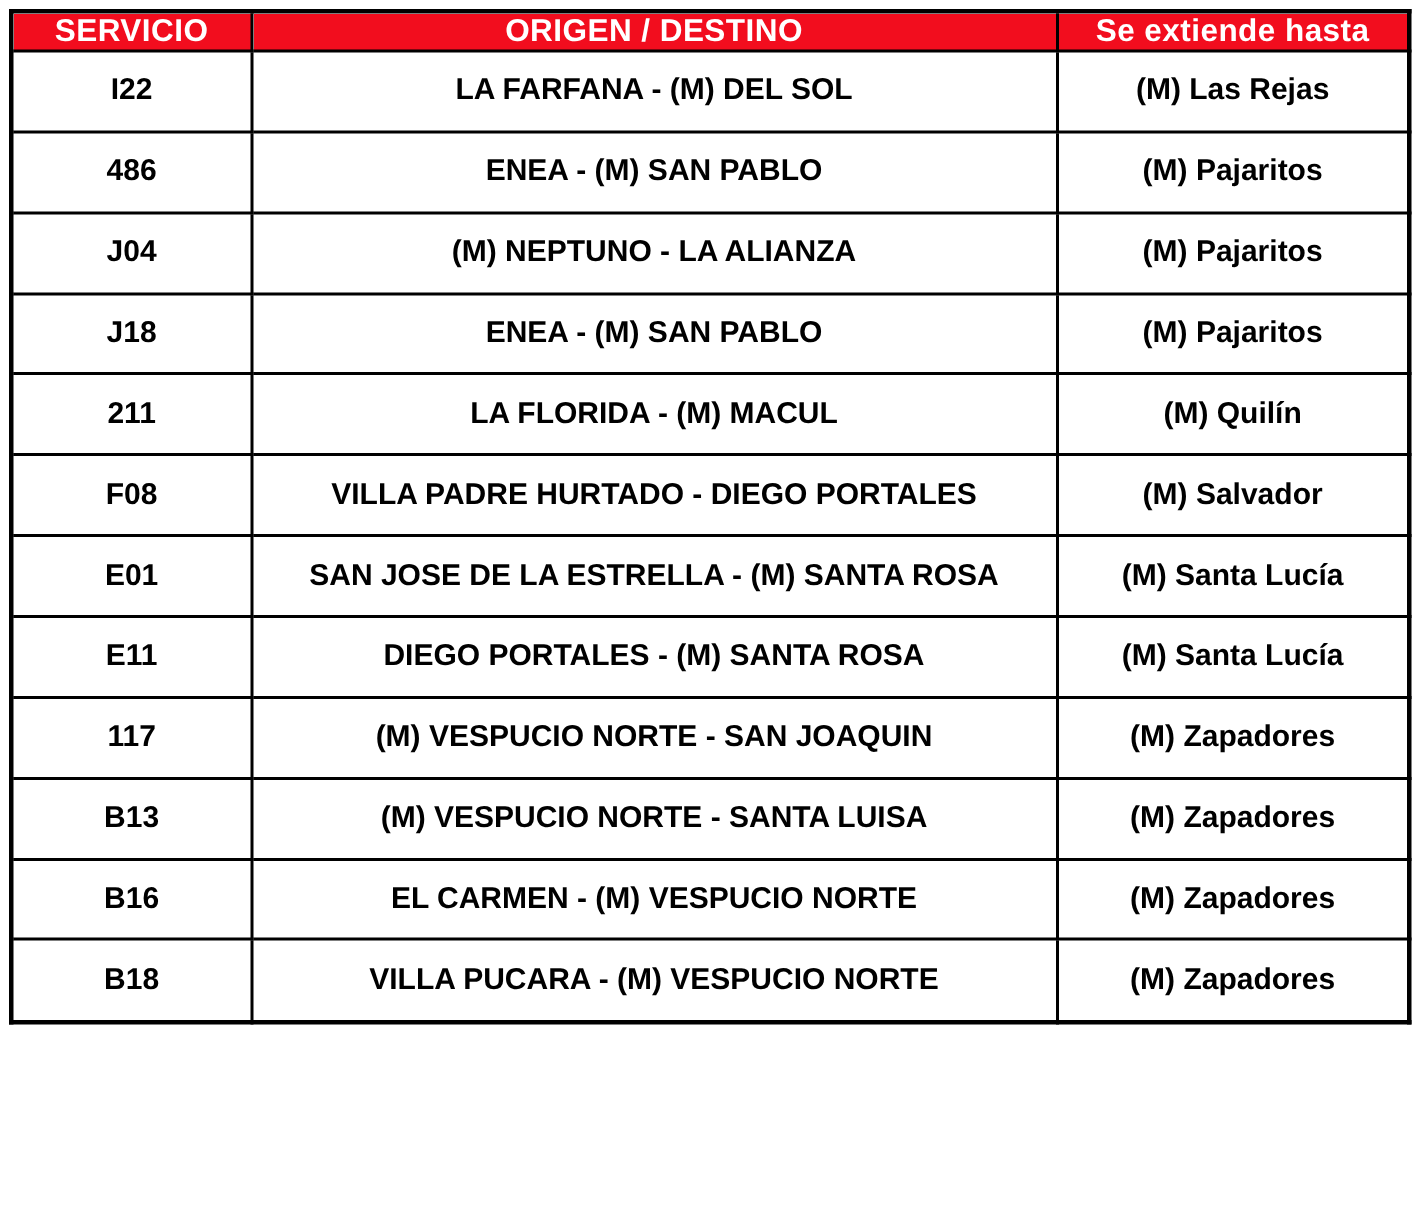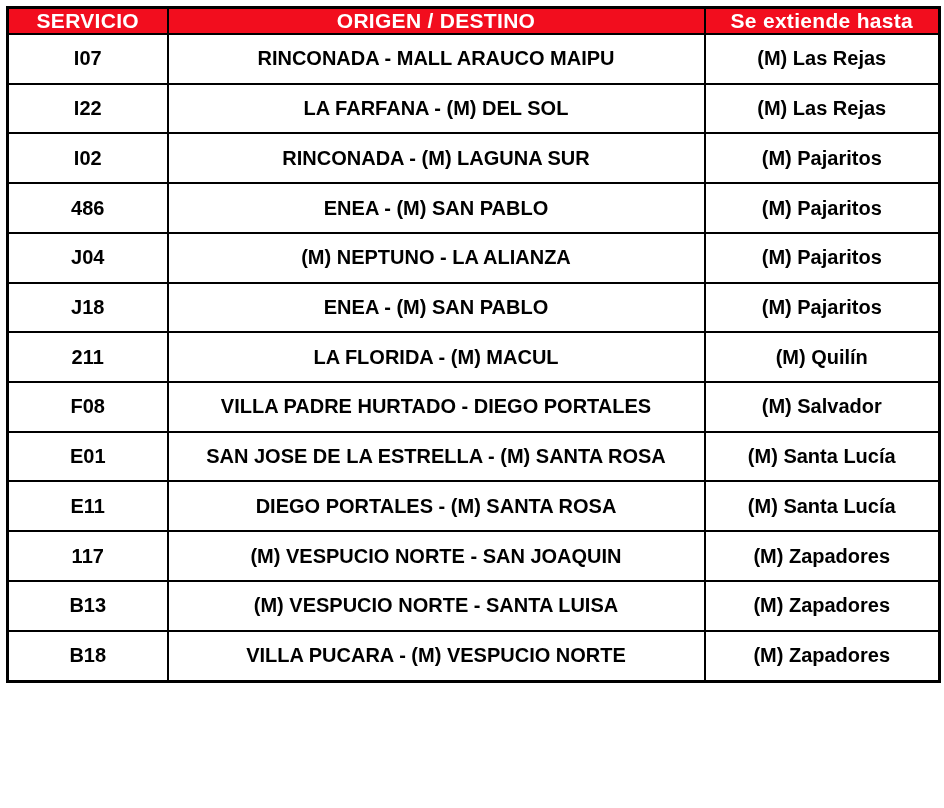--- a/index.html
+++ b/index.html
@@ -62,33 +62,23 @@
     </colgroup>
     <thead>
       <tr>
         <th>SERVICIO</th>
         <th>ORIGEN / DESTINO</th>
         <th>Se extiende hasta</th>
       </tr>
     </thead>
     <tbody>
         <tr>
-          <td>I07</td>
-          <td>RINCONADA - MALL ARAUCO MAIPU</td>
-          <td>(M) Las Rejas</td>
-        </tr>
-        <tr>
           <td>I22</td>
           <td>LA FARFANA - (M) DEL SOL</td>
           <td>(M) Las Rejas</td>
-        </tr>
-        <tr>
-          <td>I02</td>
-          <td>RINCONADA - (M) LAGUNA SUR</td>
-          <td>(M) Pajaritos</td>
         </tr>
         <tr>
           <td>486</td>
           <td>ENEA - (M) SAN PABLO</td>
           <td>(M) Pajaritos</td>
         </tr>
         <tr>
           <td>J04</td>
           <td>(M) NEPTUNO - LA ALIANZA</td>
           <td>(M) Pajaritos</td>
@@ -122,19 +112,24 @@
           <td>117</td>
           <td>(M) VESPUCIO NORTE - SAN JOAQUIN</td>
           <td>(M) Zapadores</td>
         </tr>
         <tr>
           <td>B13</td>
           <td>(M) VESPUCIO NORTE - SANTA LUISA</td>
           <td>(M) Zapadores</td>
         </tr>
         <tr>
+          <td>B16</td>
+          <td>EL CARMEN - (M) VESPUCIO NORTE</td>
+          <td>(M) Zapadores</td>
+        </tr>
+        <tr>
           <td>B18</td>
           <td>VILLA PUCARA - (M) VESPUCIO NORTE</td>
           <td>(M) Zapadores</td>
         </tr>
       </tbody>
   </table>
 </div>
 
 </body></html>

